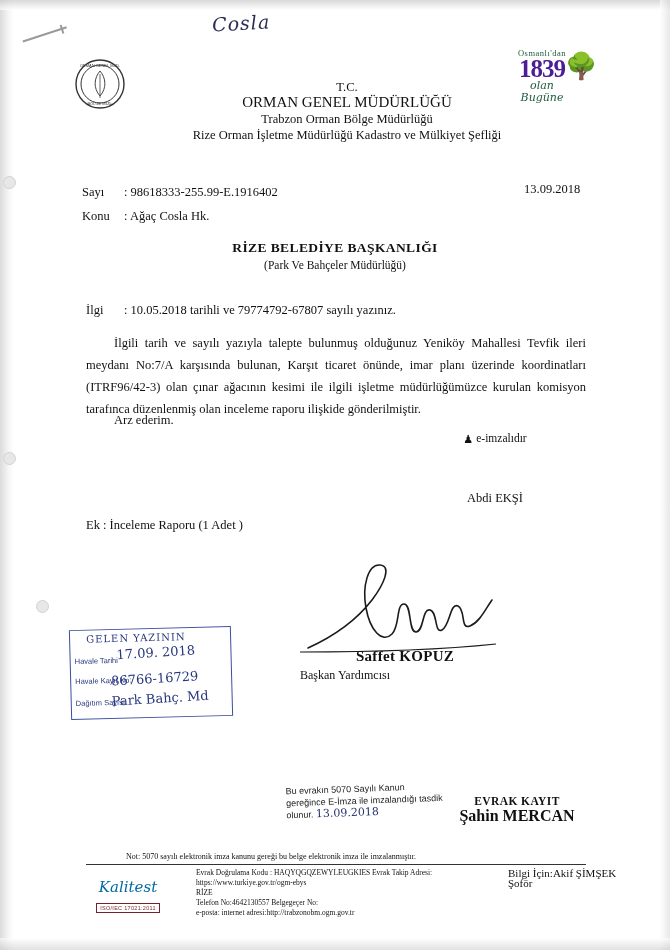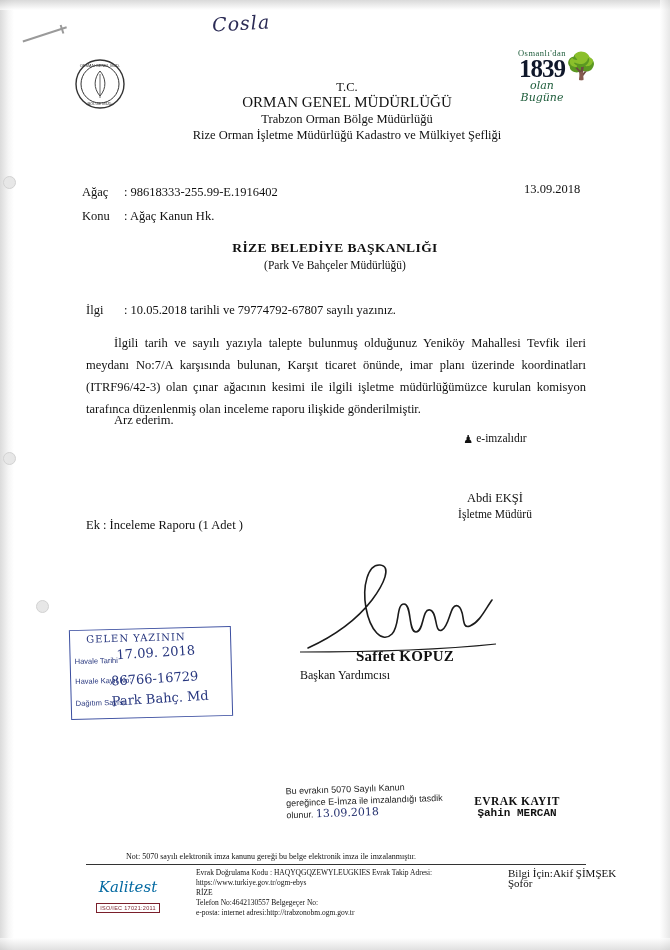--- a/index.html
+++ b/index.html
@@ -99,21 +99,21 @@
   .logo-right .lr-top {
     font-family: "Liberation Serif", serif;
     font-size: 8.5px;
     color: #1d5c3a;
     letter-spacing: .5px;
   }
   .logo-right .lr-big {
     font-family: "Liberation Serif", serif;
     font-size: 25px;
     font-weight: bold;
-    color: #0f172a;
+    color: #4c1d95;
     line-height: 22px;
     letter-spacing: -1px;
   }
   .logo-right .lr-sub {
     font-family: "DejaVu Serif", serif;
     font-style: italic;
     font-size: 11px;
     color: #1d5c3a;
     line-height: 12px;
   }
@@ -285,23 +285,23 @@
     left: 452px; top: 795px;
     width: 130px;
     text-align: center;
   }
   #evrak-kayit .ek-title {
     font-size: 11.5px;
     font-weight: bold;
     letter-spacing: .4px;
   }
   #evrak-kayit .ek-name {
-    font-size: 11px;
+    font-size: 16px;
     font-weight: bold;
-    font-family: Liberation Mono, monospace;
+    font-family: Liberation Serif, serif;
   }
 
   #note-line {
     position: absolute;
     left: 0; top: 852px;
     width: 542px;
     text-align: center;
     font-size: 8px;
   }
   .footer-rule {
@@ -382,41 +382,40 @@
     <div class="lr-sub">olan</div>
     <div class="lr-sub">Bugüne</div>
     <div class="lr-tree">🌳</div>
   </div>
 
   <div class="hdr" id="hdr-tc">T.C.</div>
   <div class="hdr" id="hdr-org">ORMAN GENEL MÜDÜRLÜĞÜ</div>
   <div class="hdr" id="hdr-reg">Trabzon Orman Bölge Müdürlüğü</div>
   <div class="hdr" id="hdr-unit">Rize Orman İşletme Müdürlüğü Kadastro ve Mülkiyet Şefliği</div>
 
-  <div class="meta-label" id="sayi-label">Ağaç</div>
+  <div class="meta-label" id="sayi-label">Sayı</div>
   <div class="meta-value" id="sayi-value">: 98618333-255.99-E.1916402</div>
   <div class="meta-label" id="konu-label">Konu</div>
-  <div class="meta-value" id="konu-value">: Ağaç Kanun Hk.</div>
+  <div class="meta-value" id="konu-value">: Ağaç Cosla Hk.</div>
   <div class="meta-value" id="date-value">13.09.2018</div>
 
   <div id="addr-sub">(Park Ve Bahçeler Müdürlüğü)</div>
   <div id="addr-main">RİZE BELEDİYE BAŞKANLIĞI</div>
 
   <div class="meta-label" id="ilgi-label">İlgi</div>
   <div class="meta-value" id="ilgi-value">: 10.05.2018 tarihli ve 79774792-67807 sayılı yazınız.</div>
 
   <div id="body-par">İlgili tarih ve sayılı yazıyla talepte bulunmuş olduğunuz Yeniköy Mahallesi Tevfik ileri meydanı No:7/A karşısında bulunan, Karşıt ticaret önünde, imar planı üzerinde koordinatları (ITRF96/42-3) olan çınar ağacının kesimi ile ilgili işletme müdürlüğümüzce kurulan komisyon tarafınca düzenlenmiş olan inceleme raporu ilişkide gönderilmiştir.</div>
   <div id="arz-par">Arz ederim.</div>
 
   <div class="esign">
     <div class="eline">
       <span class="esign-icon">♟</span><span>e-imzalıdır</span>
     </div>
     <div class="ename">Abdi EKŞİ</div>
-    <div class="eline">İşletme Müdürü</div>
   </div>
 
   <div id="ek-line">Ek :  İnceleme Raporu (1 Adet )</div>
 
   <div id="signature-scribble">
     <svg width="200" height="110" viewBox="0 0 200 110">
       <path d="M8 88 C30 78, 55 62, 72 40 C84 24, 92 6, 80 5 C68 4, 62 26, 66 48 C70 70, 82 84, 92 74 C100 66, 96 44, 104 44 C112 44, 108 72, 116 72 C124 72, 122 48, 130 50 C138 52, 134 74, 142 70 C150 66, 150 42, 158 46 C166 50, 160 70, 170 66 C180 62, 186 48, 192 40" fill="none" stroke="#1b1b1b" stroke-width="1.6" stroke-linecap="round"></path>
       <path d="M0 92 C40 92, 120 92, 196 84" fill="none" stroke="#1b1b1b" stroke-width="1.2"></path>
     </svg>
   </div>

